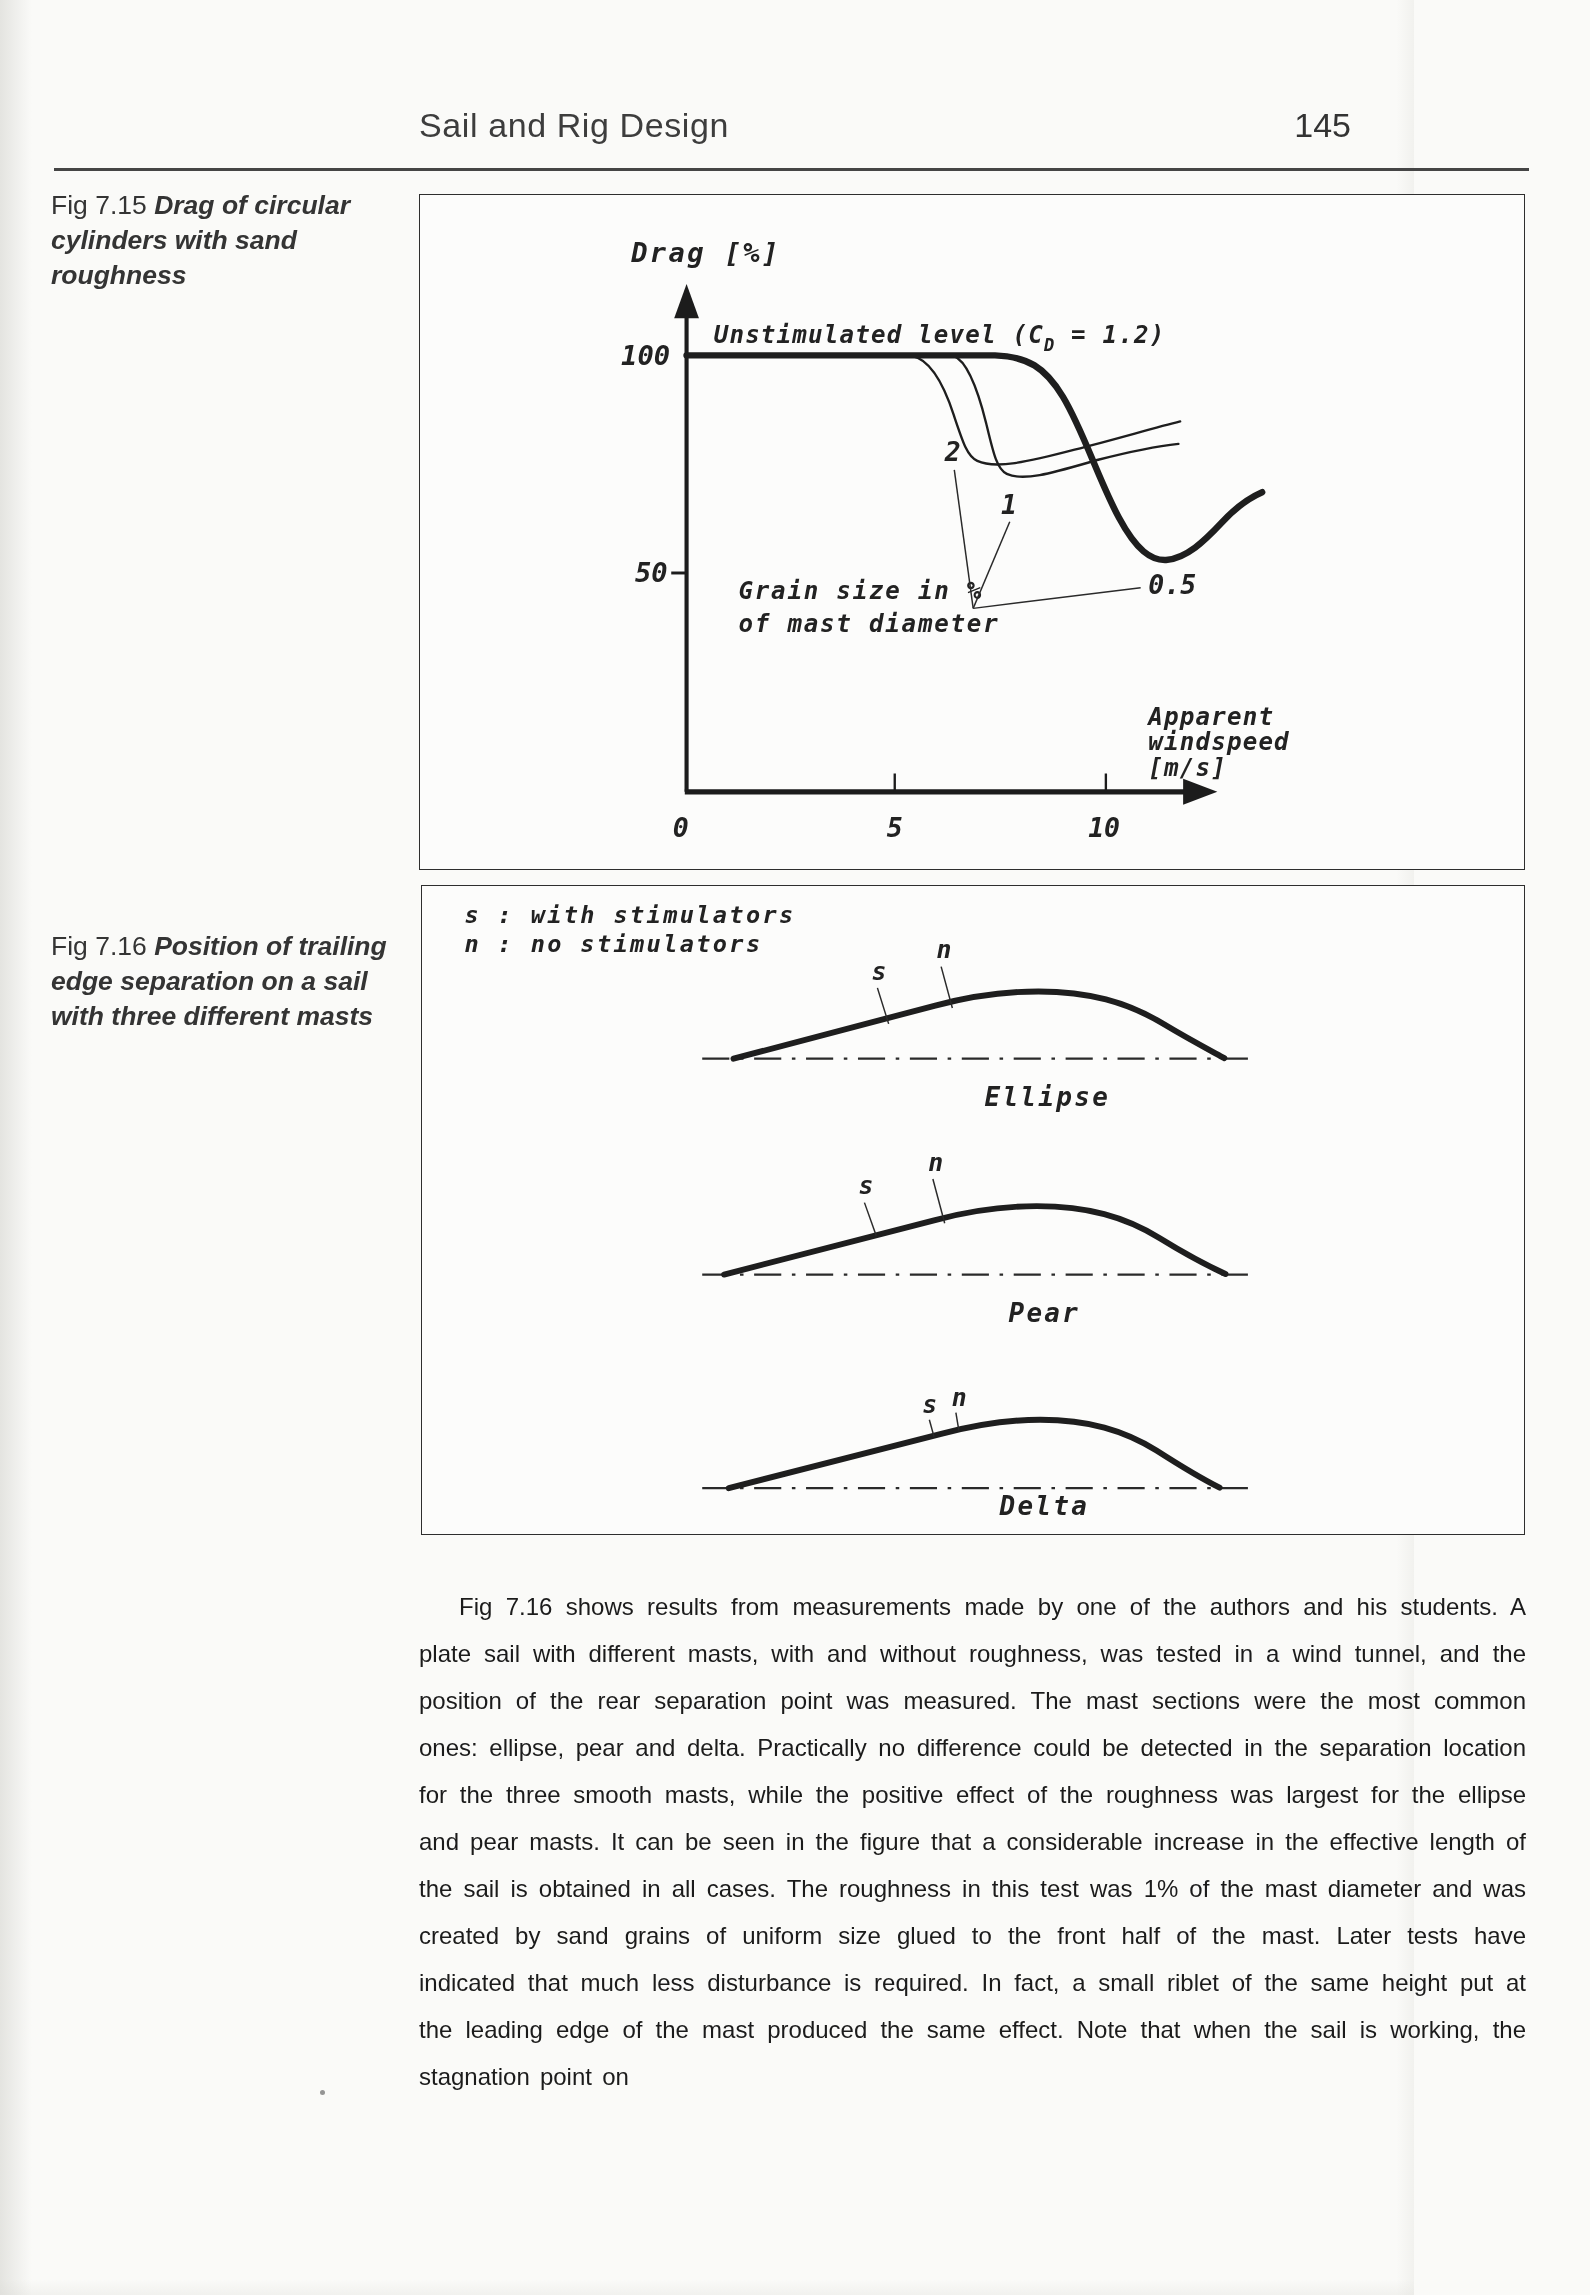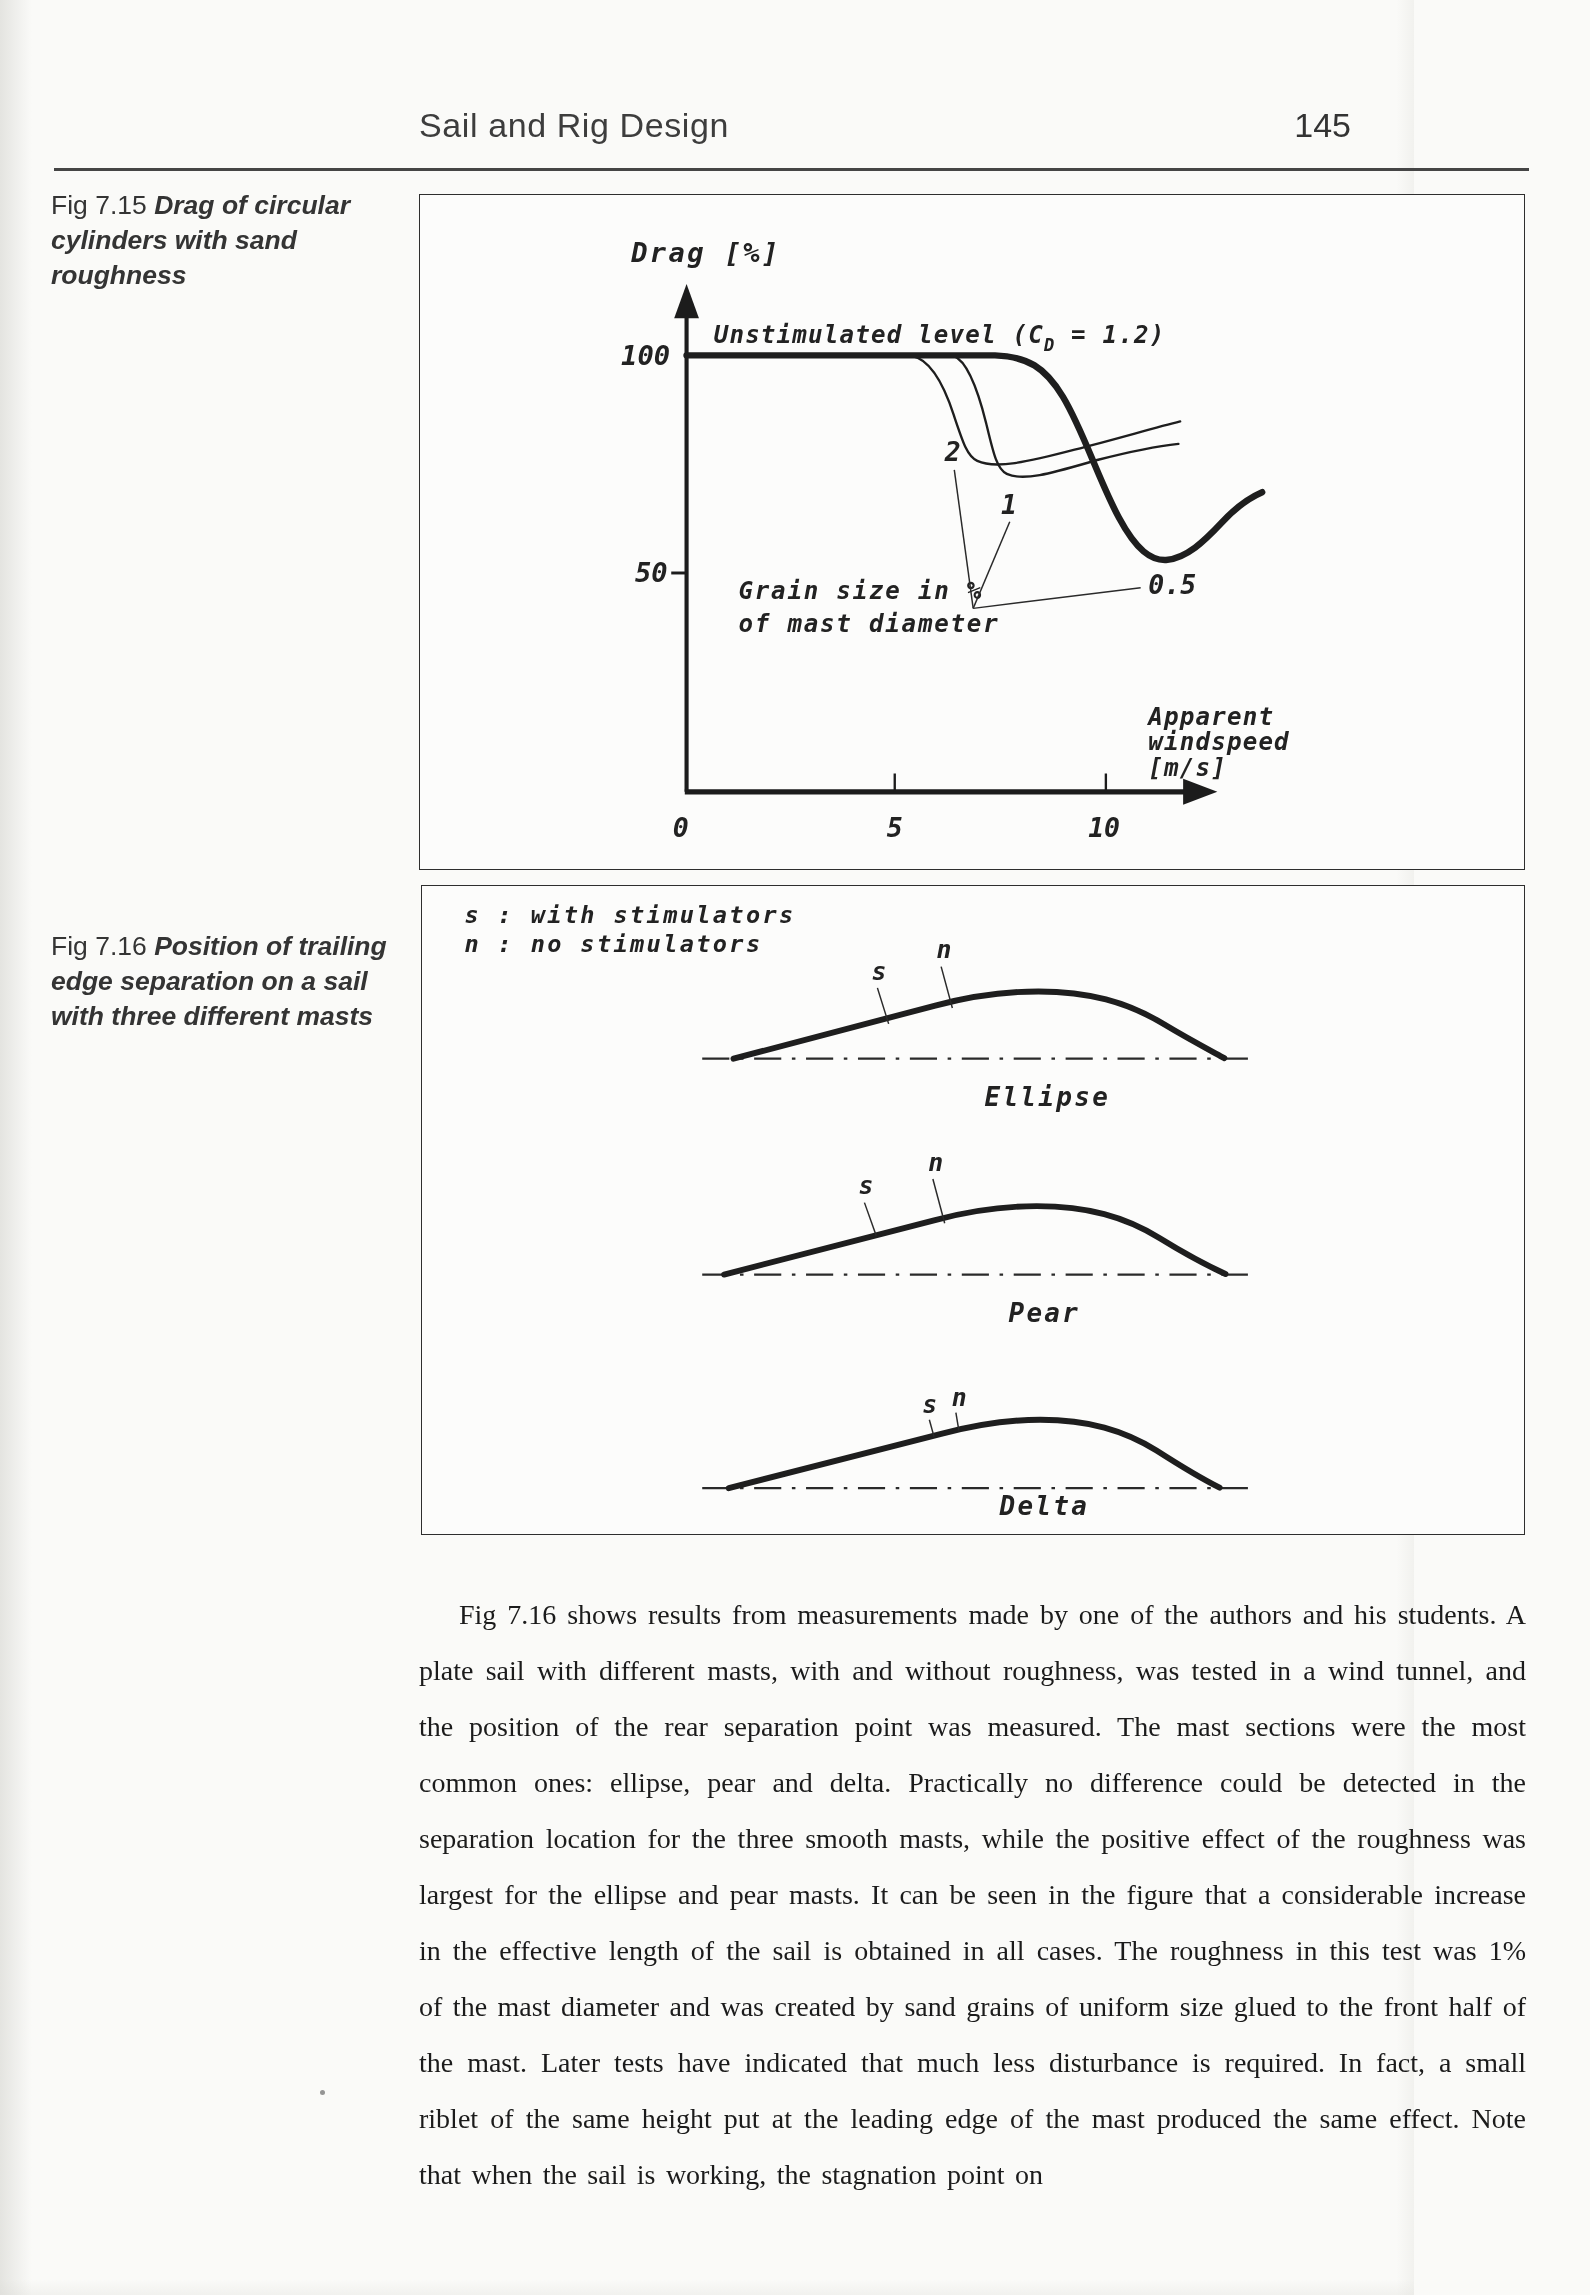--- a/index.html
+++ b/index.html
@@ -52,22 +52,22 @@
     font-family: "DejaVu Sans Mono", monospace;
     font-style: italic; font-weight: bold;
     fill: #222;
   }
   .curve { fill: none; stroke: #1e1e1e; stroke-linecap: round; stroke-linejoin: round; }
   .leader { stroke: #2a2a2a; stroke-width: 2.5; }
   .axis   { stroke: #1c1c1c; }
 
   .body-text {
     position: absolute; left: 419px; top: 1559px; width: 1107px;
-    font-family: Liberation Serif, serif;
-    font-size: 28px; line-height: 56px;
+    font-family: Liberation Sans, sans-serif;
+    font-size: 24px; line-height: 47px;
     text-align: justify; text-indent: 40px;
     word-spacing: 3.5px;
     color: #1b1b1b;
   }
   .scan-speck {
     position: absolute; left: 320px; top: 2090px;
     width: 5.3px; height: 5.3px; border-radius: 50%;
     background: #6a6a6a; opacity: .7;
   }
 </style>

